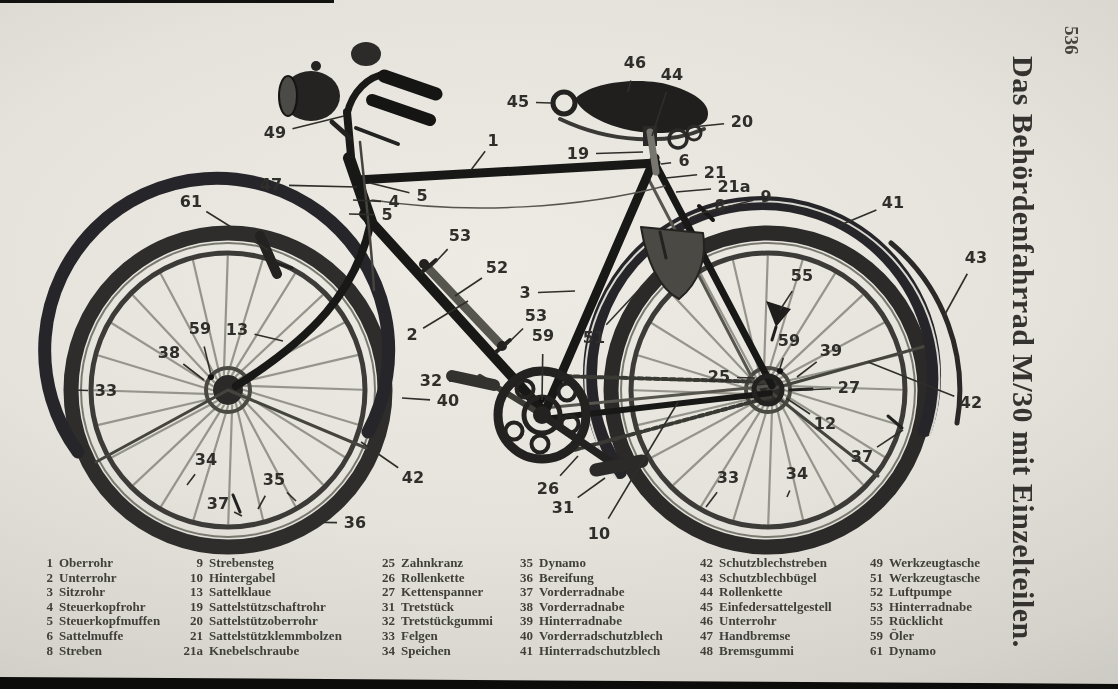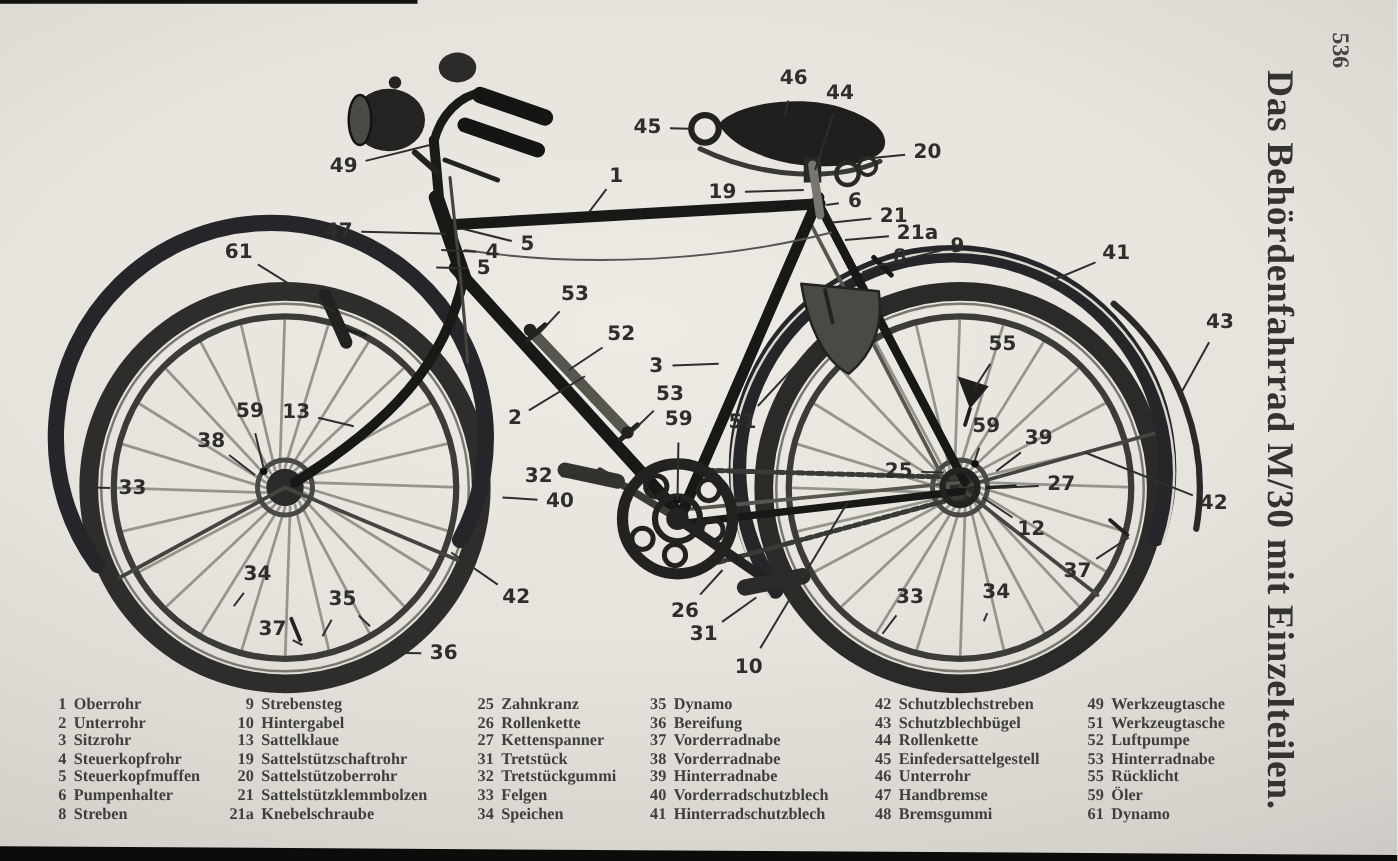--- a/index.html
+++ b/index.html
@@ -338,21 +338,21 @@
         <div class="lrow">
           <span class="lnum">4</span>
           <span>Steuerkopfrohr</span>
         </div>
         <div class="lrow">
           <span class="lnum">5</span>
           <span>Steuerkopfmuffen</span>
         </div>
         <div class="lrow">
           <span class="lnum">6</span>
-          <span>Pumpenhalter</span>
+          <span>Sattelmuffe</span>
         </div>
         <div class="lrow">
           <span class="lnum">8</span>
           <span>Streben</span>
         </div>
       </div>
       <div class="lcol" style="left: 176px;">
         <div class="lrow">
           <span class="lnum">9</span>
           <span>Strebensteg</span>

